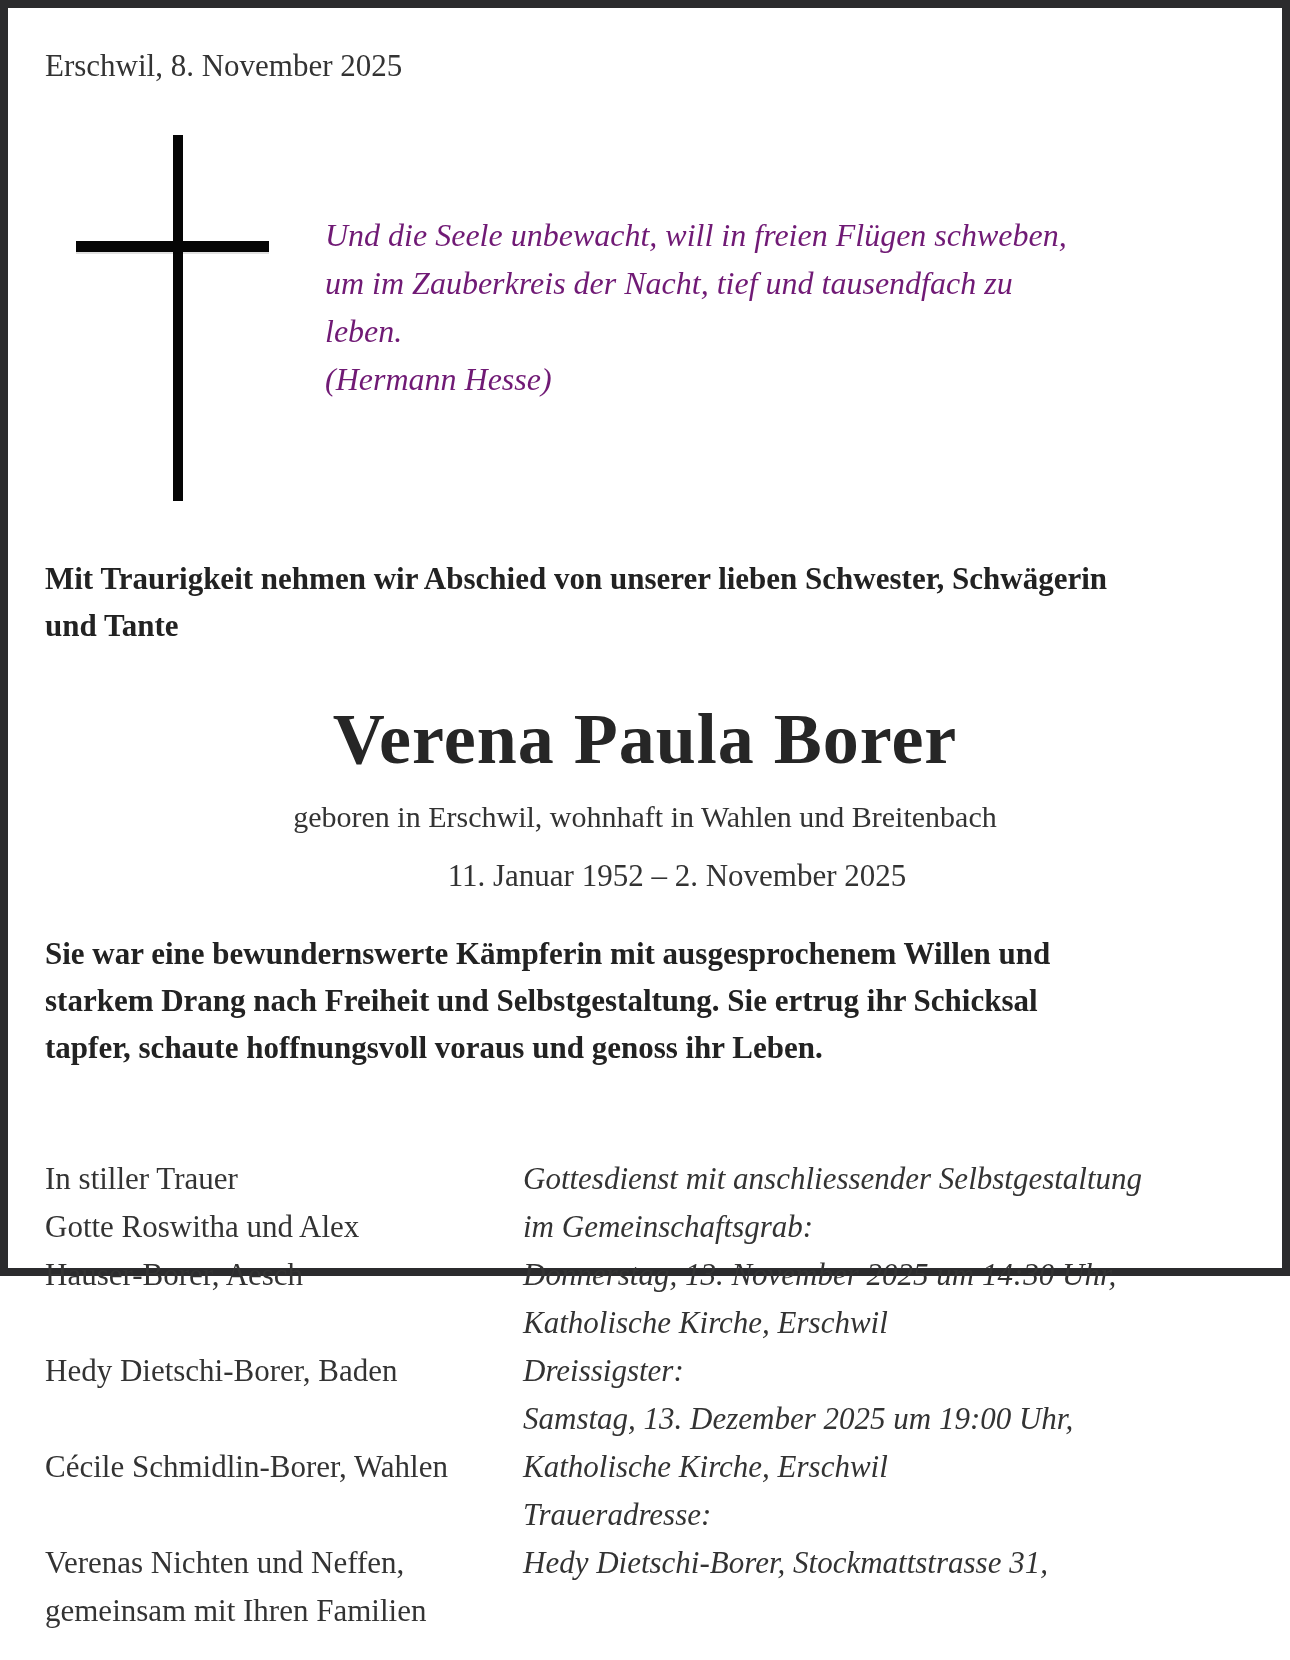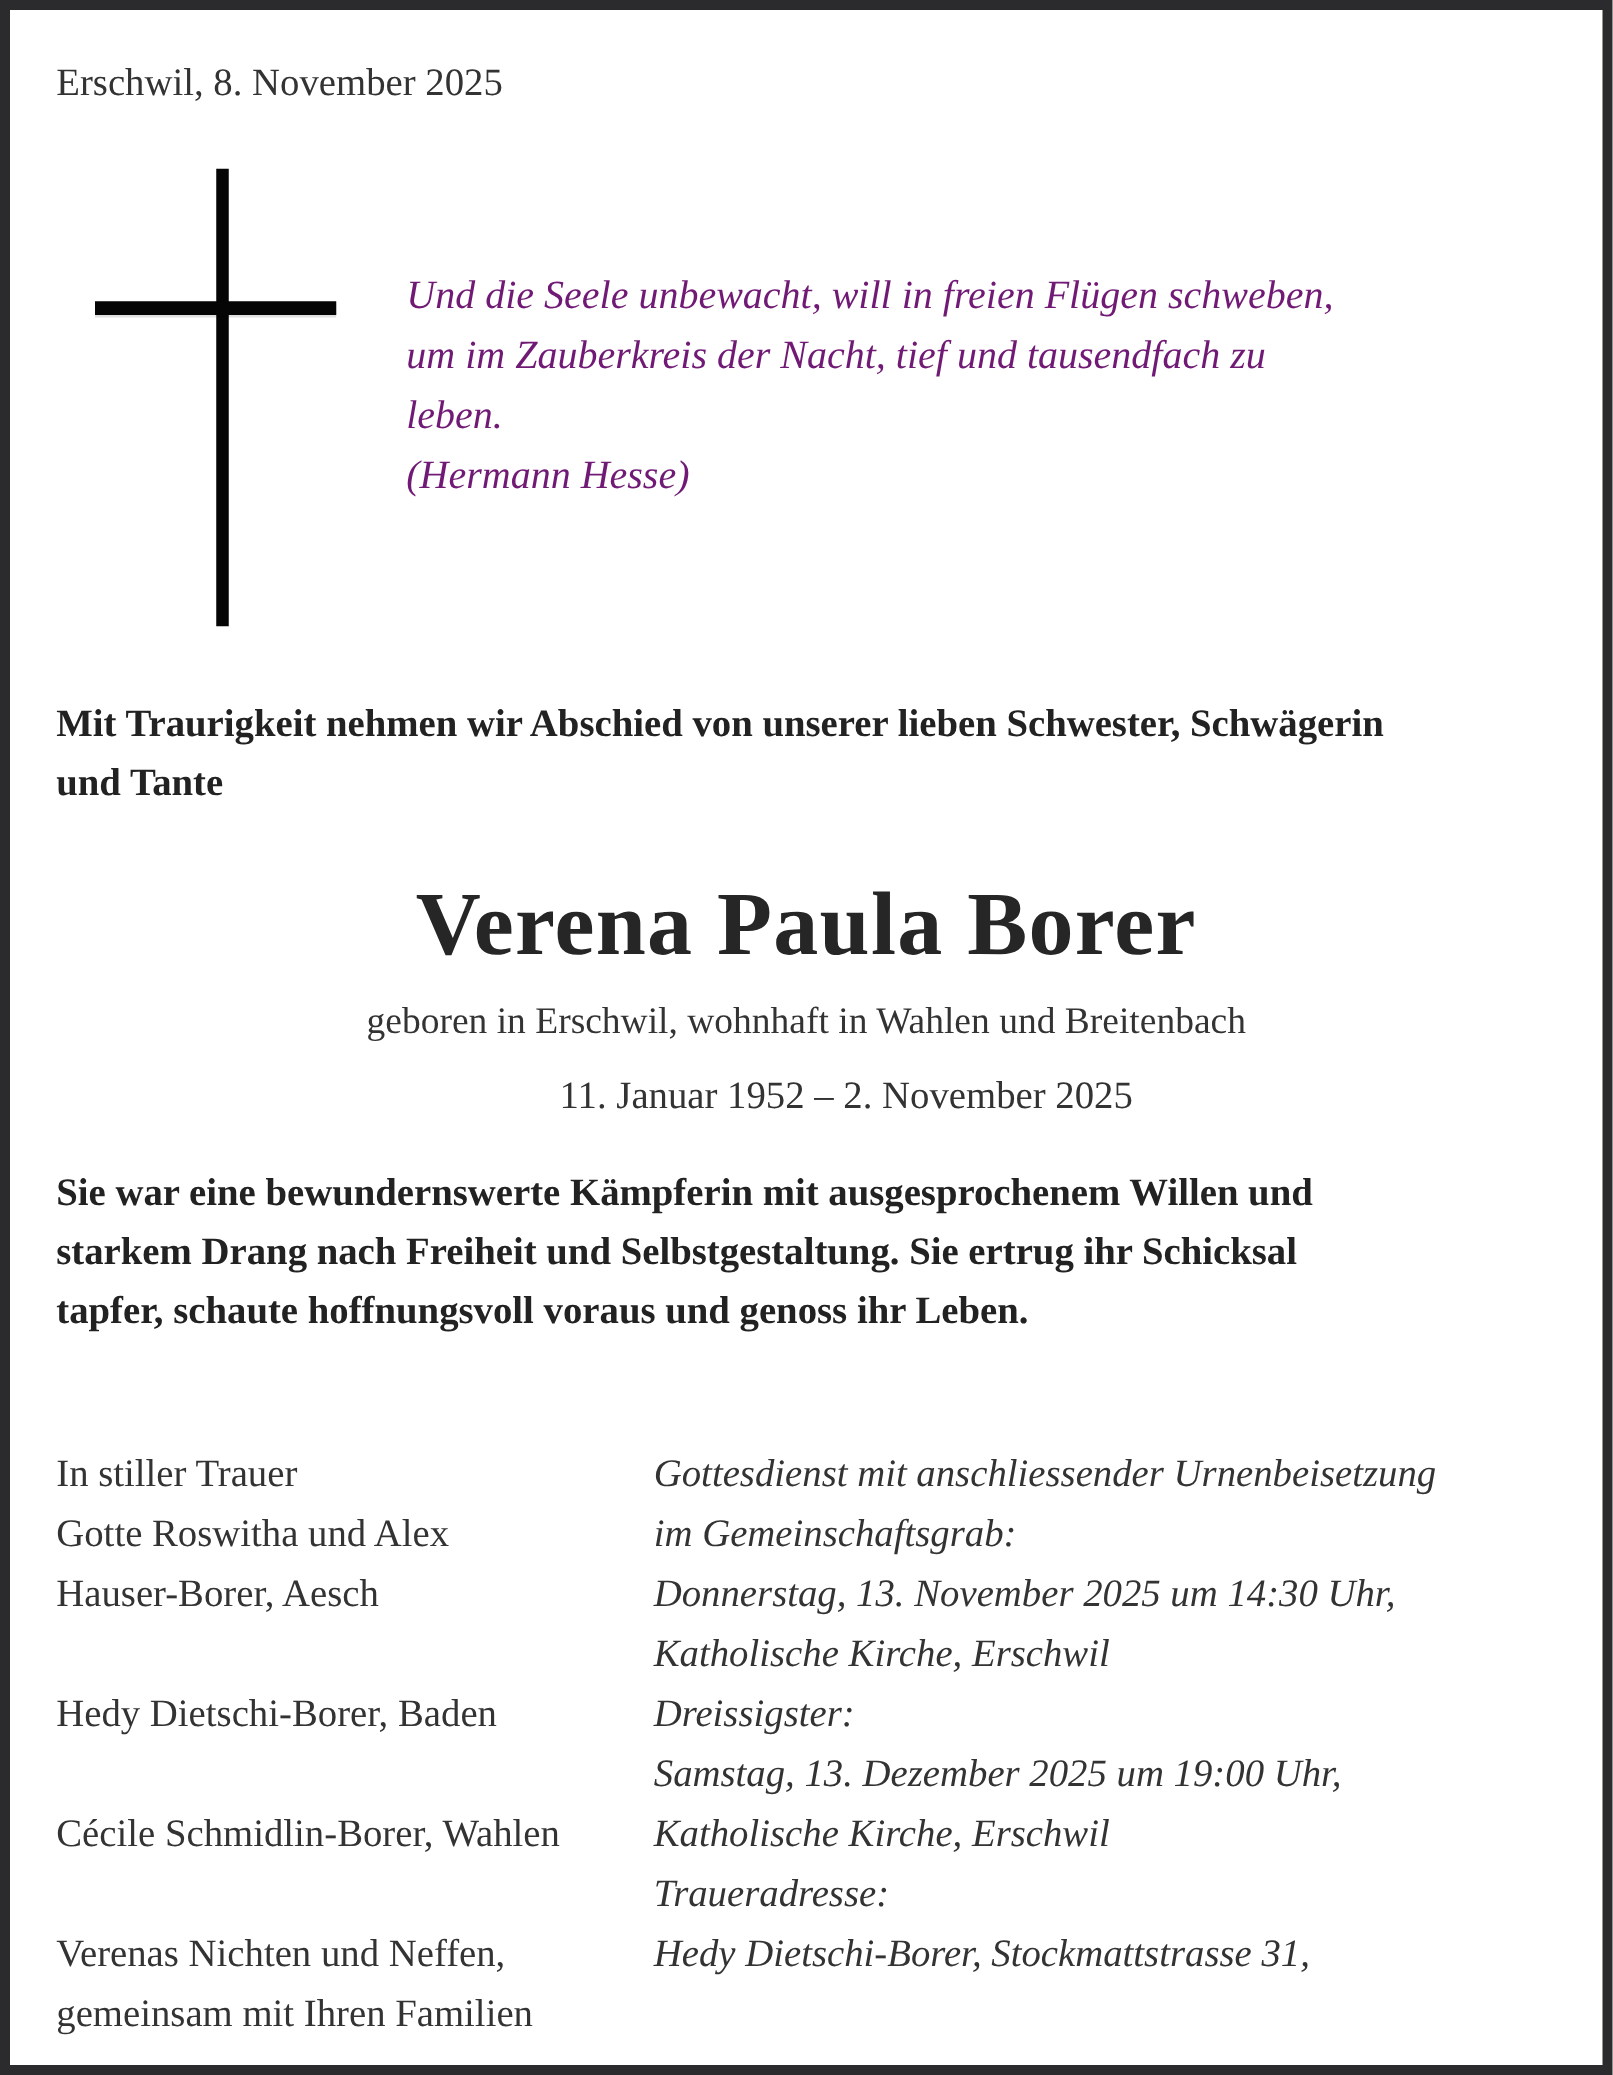--- a/index.html
+++ b/index.html
@@ -4,21 +4,21 @@
 <style>
   html, body { margin: 0; padding: 0; }
   body {
     width: 1290px; height: 1660px;
     background: #ffffff;
     font-family: "Liberation Serif", serif;
     overflow: hidden;
   }
   .page {
     position: absolute; left: 0; top: 0;
-    width: 1290px; height: 1660px;
+    width: 1290px; height: 1276px;
     box-sizing: border-box;
     border: 8px solid #2b2b2d;
     background: #ffffff;
   }
   .inner { position: relative; width: 100%; height: 100%; }
 
   .dateline {
     position: absolute; left: 37px; top: 40px;
     font-size: 31px; color: #333333; white-space: nowrap;
   }
@@ -120,21 +120,21 @@
         <div class="line">Hauser-Borer, Aesch</div>
         <div class="line"></div>
         <div class="line">Hedy Dietschi-Borer, Baden</div>
         <div class="line"></div>
         <div class="line">Cécile Schmidlin-Borer, Wahlen</div>
         <div class="line"></div>
         <div class="line">Verenas Nichten und Neffen,</div>
         <div class="line">gemeinsam mit Ihren Familien</div>
       </div>
       <div class="col-right">
-        <div class="line">Gottesdienst mit anschliessender Urnenbeisetzung</div>
+        <div class="line">Gottesdienst mit anschliessender Selbstgestaltung</div>
         <div class="line">im Gemeinschaftsgrab:</div>
         <div class="line">Donnerstag, 13. November 2025 um 14:30 Uhr,</div>
         <div class="line">Katholische Kirche, Erschwil</div>
         <div class="line">Dreissigster:</div>
         <div class="line">Samstag, 13. Dezember 2025 um 19:00 Uhr,</div>
         <div class="line">Katholische Kirche, Erschwil</div>
         <div class="line">Traueradresse:</div>
         <div class="line">Hedy Dietschi-Borer, Stockmattstrasse 31,</div>
       </div>
     </div>

